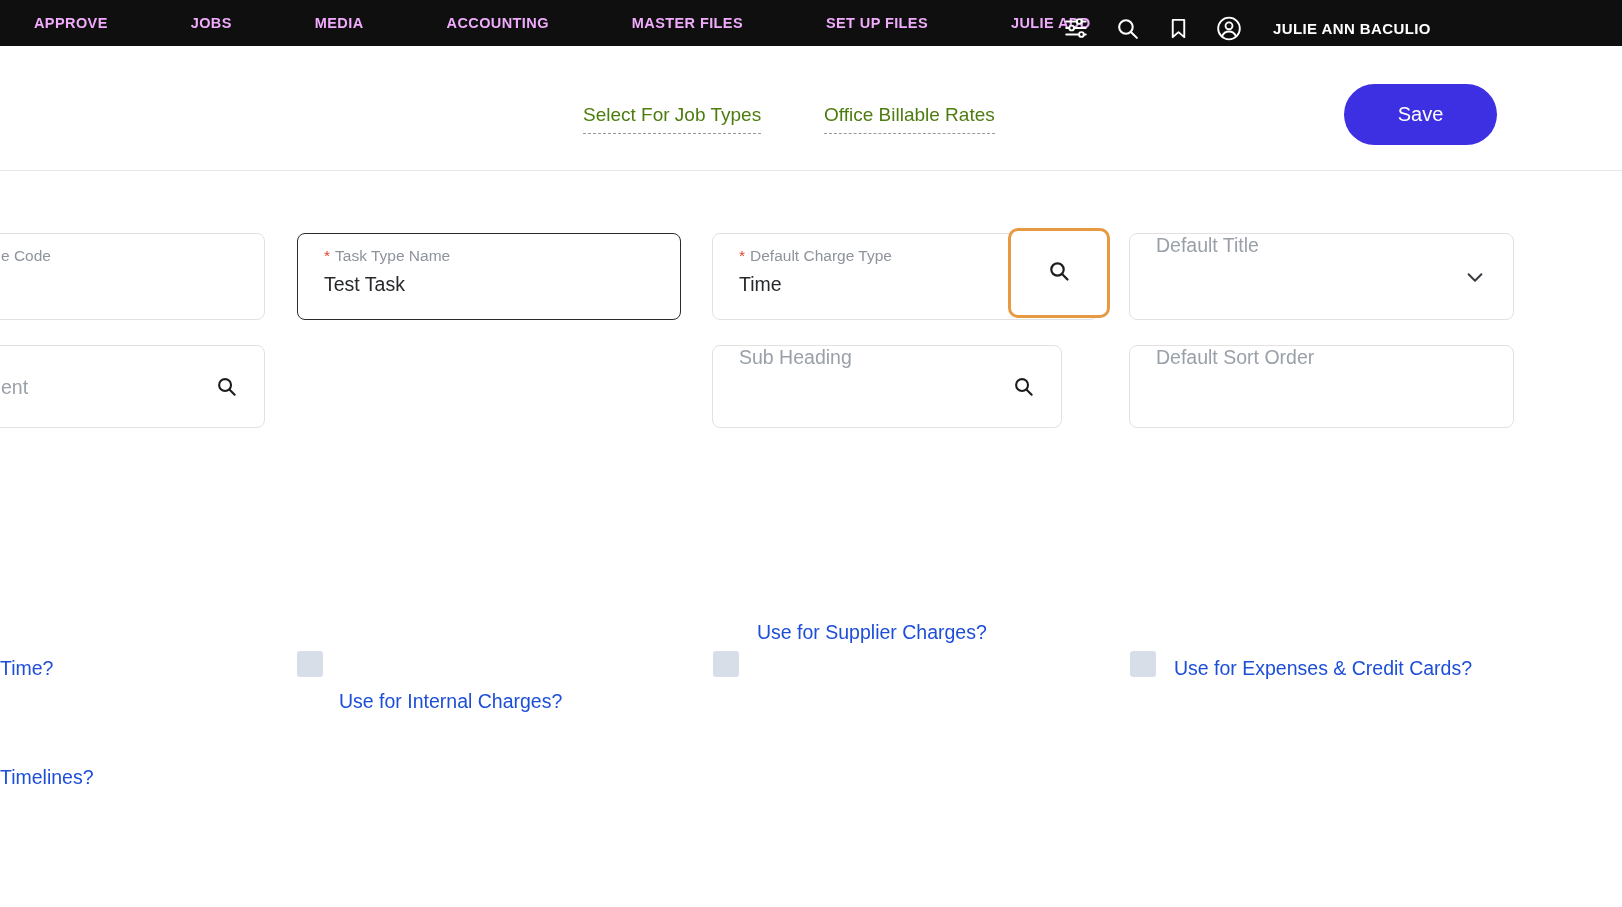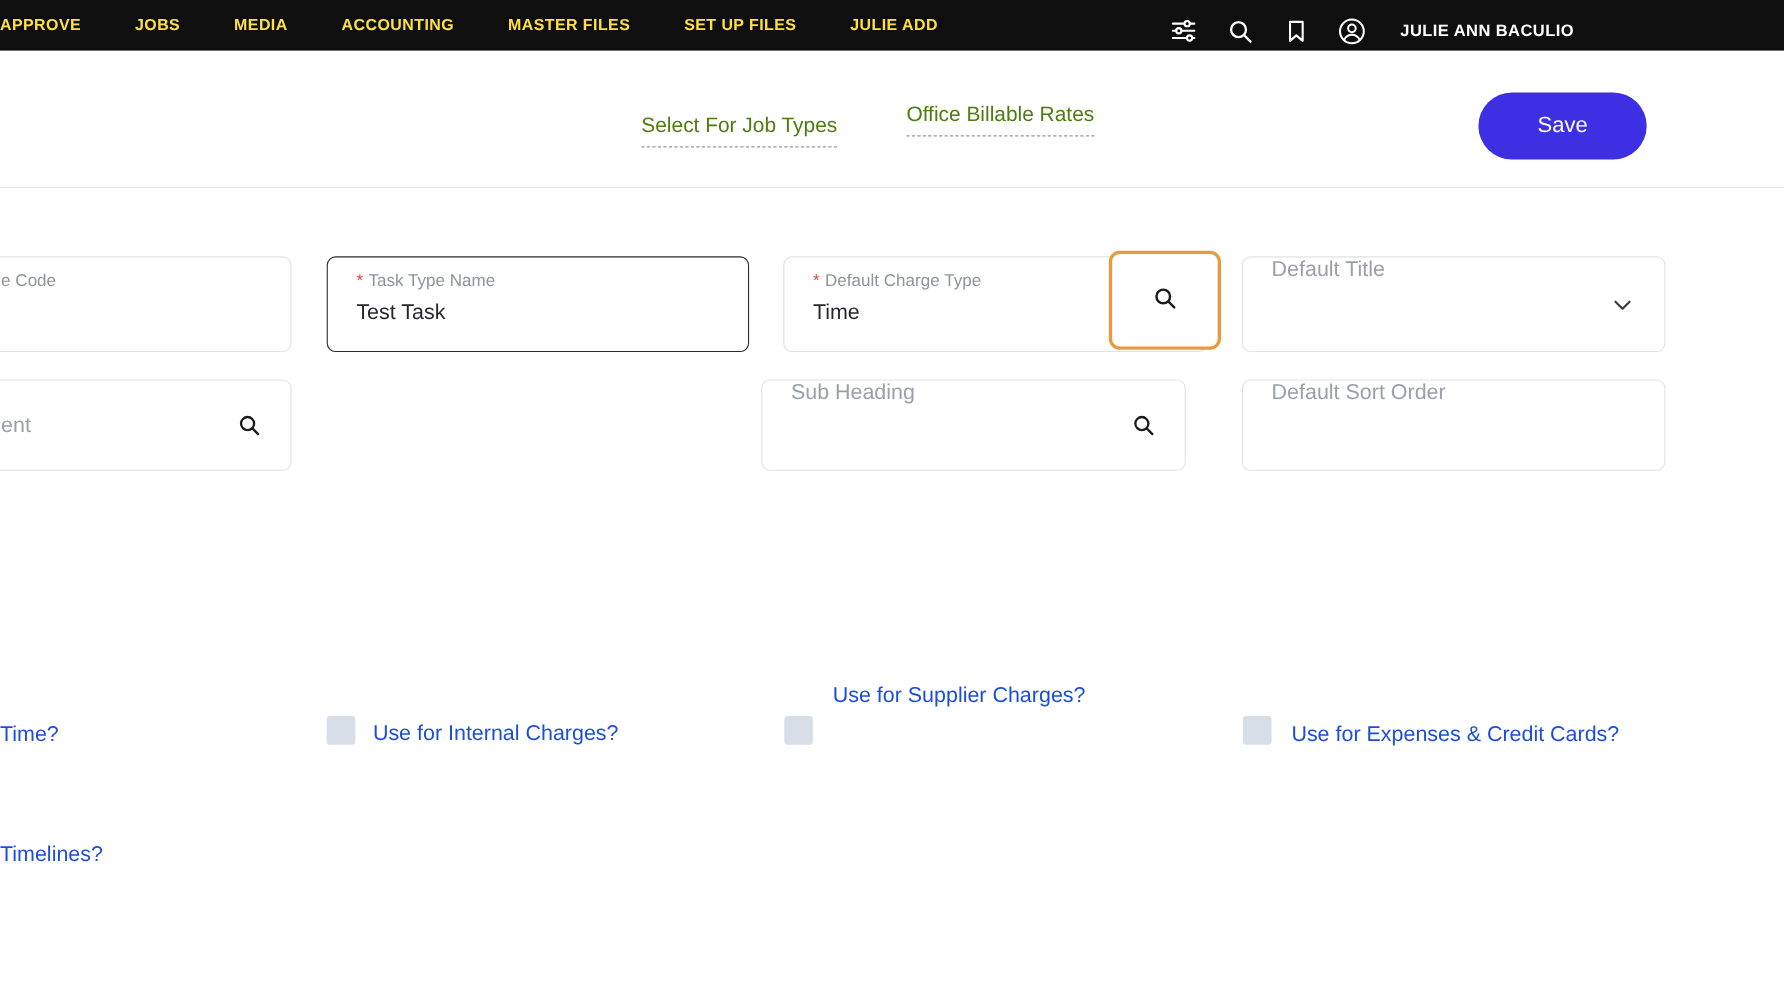--- a/index.html
+++ b/index.html
@@ -25,25 +25,26 @@
     align-items: center;
   }
   .topnav-items {
     display: flex;
     align-items: center;
     gap: 49px;
     padding-left: 0;
     white-space: nowrap;
   }
   .topnav-item {
-    color: #fde047;
+    color: #f0abfc;
     font-size: 14.5px;
     font-weight: 700;
     letter-spacing: 0.4px;
     cursor: pointer;
+    margin-left: 34px;
   }
   .topnav-right {
     position: absolute;
     left: 1063px;
     top: 0;
     height: 56px;
     display: flex;
     align-items: center;
     gap: 25px;
   }
@@ -62,21 +63,21 @@
   .action-link {
     position: absolute;
     font-size: 19px;
     color: #4d7c0f;
     padding-bottom: 7px;
     border-bottom: 1px dashed #9a9a9a;
     cursor: pointer;
     white-space: nowrap;
   }
   .link-jobtypes { left: 583px; top: 104px; }
-  .link-billable { left: 824px; top: 94px; }
+  .link-billable { left: 824px; top: 104px; }
 
   .btn {
     position: absolute;
     height: 61px;
     border-radius: 32px;
     font-size: 20px;
     font-weight: 500;
     display: flex;
     align-items: center;
     justify-content: center;
@@ -166,42 +167,42 @@
     display: flex;
     align-items: center;
     justify-content: center;
     cursor: pointer;
     z-index: 5;
   }
 
   
   .f-dept    { left: -120px; top: 345px; width: 385px; height: 83px; }
   .f-heading { left: 297px;  top: 345px; width: 384px; height: 83px; }
-  .f-subhead { left: 692px;  top: 345px; width: 386px; height: 83px; }
+  .f-subhead { left: 712px;  top: 345px; width: 350px; height: 83px; }
   .f-sort    { left: 1129px; top: 345px; width: 385px; height: 83px; }
 
   
   .checkbox {
     position: absolute;
     width: 26px; height: 26px;
     background: #d8dee8;
     border-radius: 3px;
     cursor: pointer;
   }
   .cb-label {
     position: absolute;
     font-size: 19.5px;
     color: #1d4ed8;
     white-space: nowrap;
   }
   .cb-1 { left: 297px;  top: 651px; }
   .cb-2 { left: 713px;  top: 651px; }
   .cb-3 { left: 1130px; top: 651px; }
   .cbl-cut-time   { left: 0px;    top: 657px; }
-  .cbl-1          { left: 339px;  top: 656px; }
+  .cbl-1          { left: 339px;  top: 690px; }
   .cbl-2          { left: 757px;  top: 621px; }
   .cbl-3          { left: 1174px; top: 657px; }
   .cbl-timelines  { left: 0px;    top: 766px; }
 </style>
 </head>
 <body>
 
 <div class="page">
 
   <div class="topnav">

